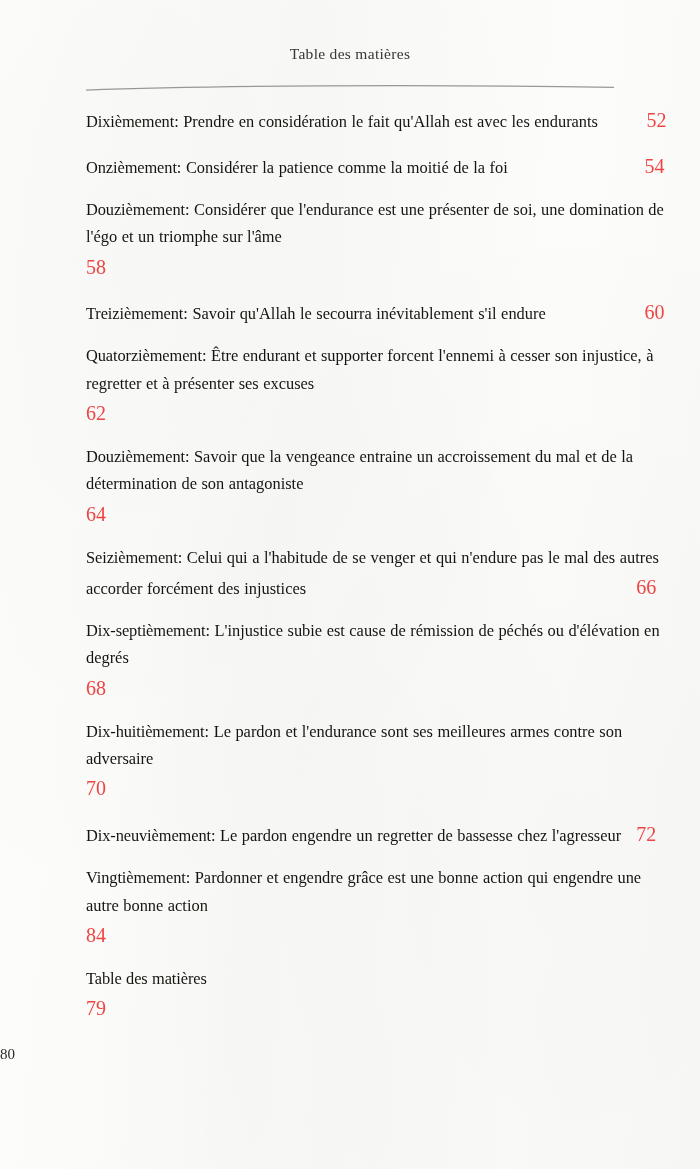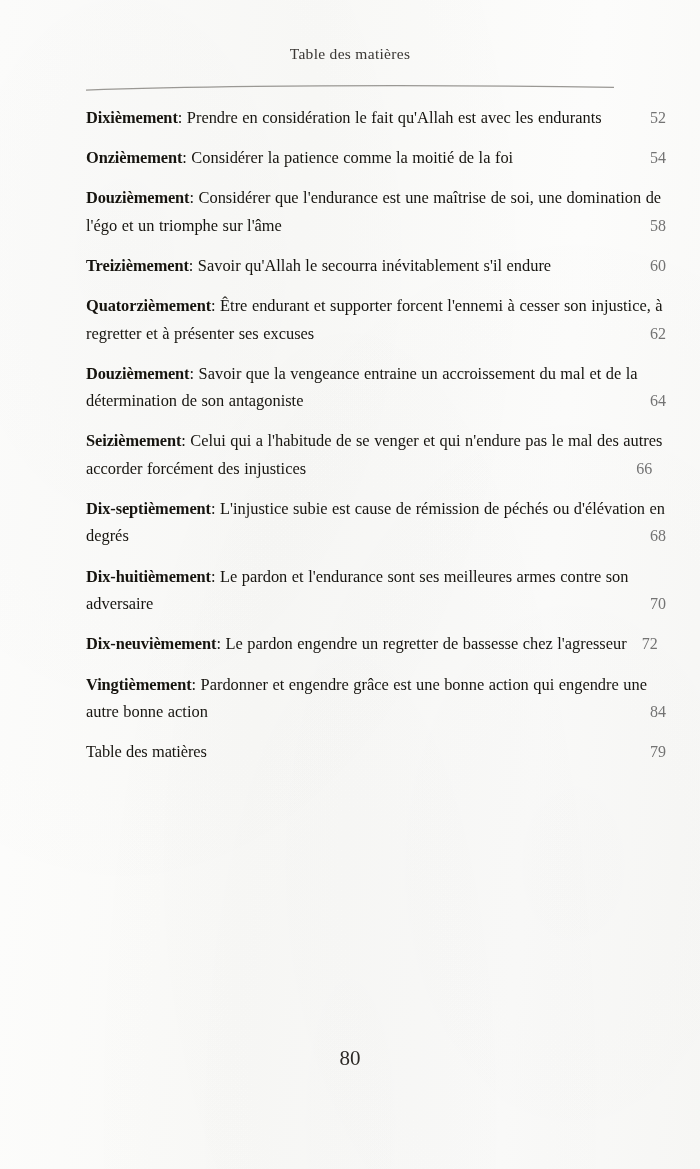--- a/index.html
+++ b/index.html
@@ -74,59 +74,58 @@
 
   .entry-text {
     font-size: 16.4px;
     line-height: 1.67;
     color: #16140f;
     text-align: left;
     word-spacing: 0.4px;
   }
 
   .entry-title {
-    font-weight: bold;
+    font-weight: normal;
     letter-spacing: -0.1px;
   }
 
   
   .leader {
     display: inline-block;
     position: relative;
     vertical-align: baseline;
     height: 1em;
     overflow: hidden;
     white-space: nowrap;
     letter-spacing: 1.55px;
     color: #2a2722;
     font-size: 15px;
   }
 
   .pageno {
     white-space: nowrap;
-    font-size: 16px;
-    color: #737373;
+    font-size: 20px;
+    color: #ef4444;
   }
 
   
   .toc-entry.plain .entry-title {
     font-weight: normal;
   }
   .toc-entry.plain {
     margin-top: 3px;
   }
 
   
   .folio {
     position: absolute;
     top: 1046px;
     left: 0;
     width: 700px;
-    text-align: center;
-    font-size: 21px;
+    font-size: 15px;
     color: #2d2a26;
     font-family: Liberation Serif, serif;
   }
 </style>
 </head>
 <body>
 
 <div class="paper-texture"></div>
 
 <div class="page">
@@ -140,21 +139,21 @@
   </div>
 
   <div class="toc">
       <div class="toc-entry">
         <div class="entry-text"><span class="entry-title">Dixièmement</span><span>:</span><span> Prendre en considération le fait qu'Allah est avec les endurants</span><span class="leader" style="width: 48.375px;">............</span><span class="pageno">52</span></div>
       </div>
       <div class="toc-entry">
         <div class="entry-text"><span class="entry-title">Onzièmement</span><span>:</span><span> Considérer la patience comme la moitié de la foi</span><span class="leader" style="width: 136.828px;">..................................</span><span class="pageno">54</span></div>
       </div>
       <div class="toc-entry">
-        <div class="entry-text"><span class="entry-title">Douzièmement</span><span>:</span><span> Considérer que l'endurance est une maîtrise de soi, une domination de l'égo et un triomphe sur l'âme</span><span class="leader" style="width: 368.094px;">............................................................................................</span><span class="pageno">58</span></div>
+        <div class="entry-text"><span class="entry-title">Douzièmement</span><span>:</span><span> Considérer que l'endurance est une présenter de soi, une domination de l'égo et un triomphe sur l'âme</span><span class="leader" style="width: 368.094px;">............................................................................................</span><span class="pageno">58</span></div>
       </div>
       <div class="toc-entry">
         <div class="entry-text"><span class="entry-title">Treizièmement</span><span>:</span><span> Savoir qu'Allah le secourra inévitablement s'il endure</span><span class="leader" style="width: 98.8594px;">........................</span><span class="pageno">60</span></div>
       </div>
       <div class="toc-entry">
         <div class="entry-text"><span class="entry-title">Quatorzièmement</span><span>:</span><span> Être endurant et supporter forcent l'ennemi à cesser son injustice, à regretter et à présenter ses excuses</span><span class="leader" style="width: 335.828px;">...................................................................................</span><span class="pageno">62</span></div>
       </div>
       <div class="toc-entry">
         <div class="entry-text"><span class="entry-title">Douzièmement</span><span>:</span><span> Savoir que la vengeance entraine un accroissement du mal et de la détermination de son antagoniste</span><span class="leader" style="width: 346.578px;">......................................................................................</span><span class="pageno">64</span></div>
       </div>

